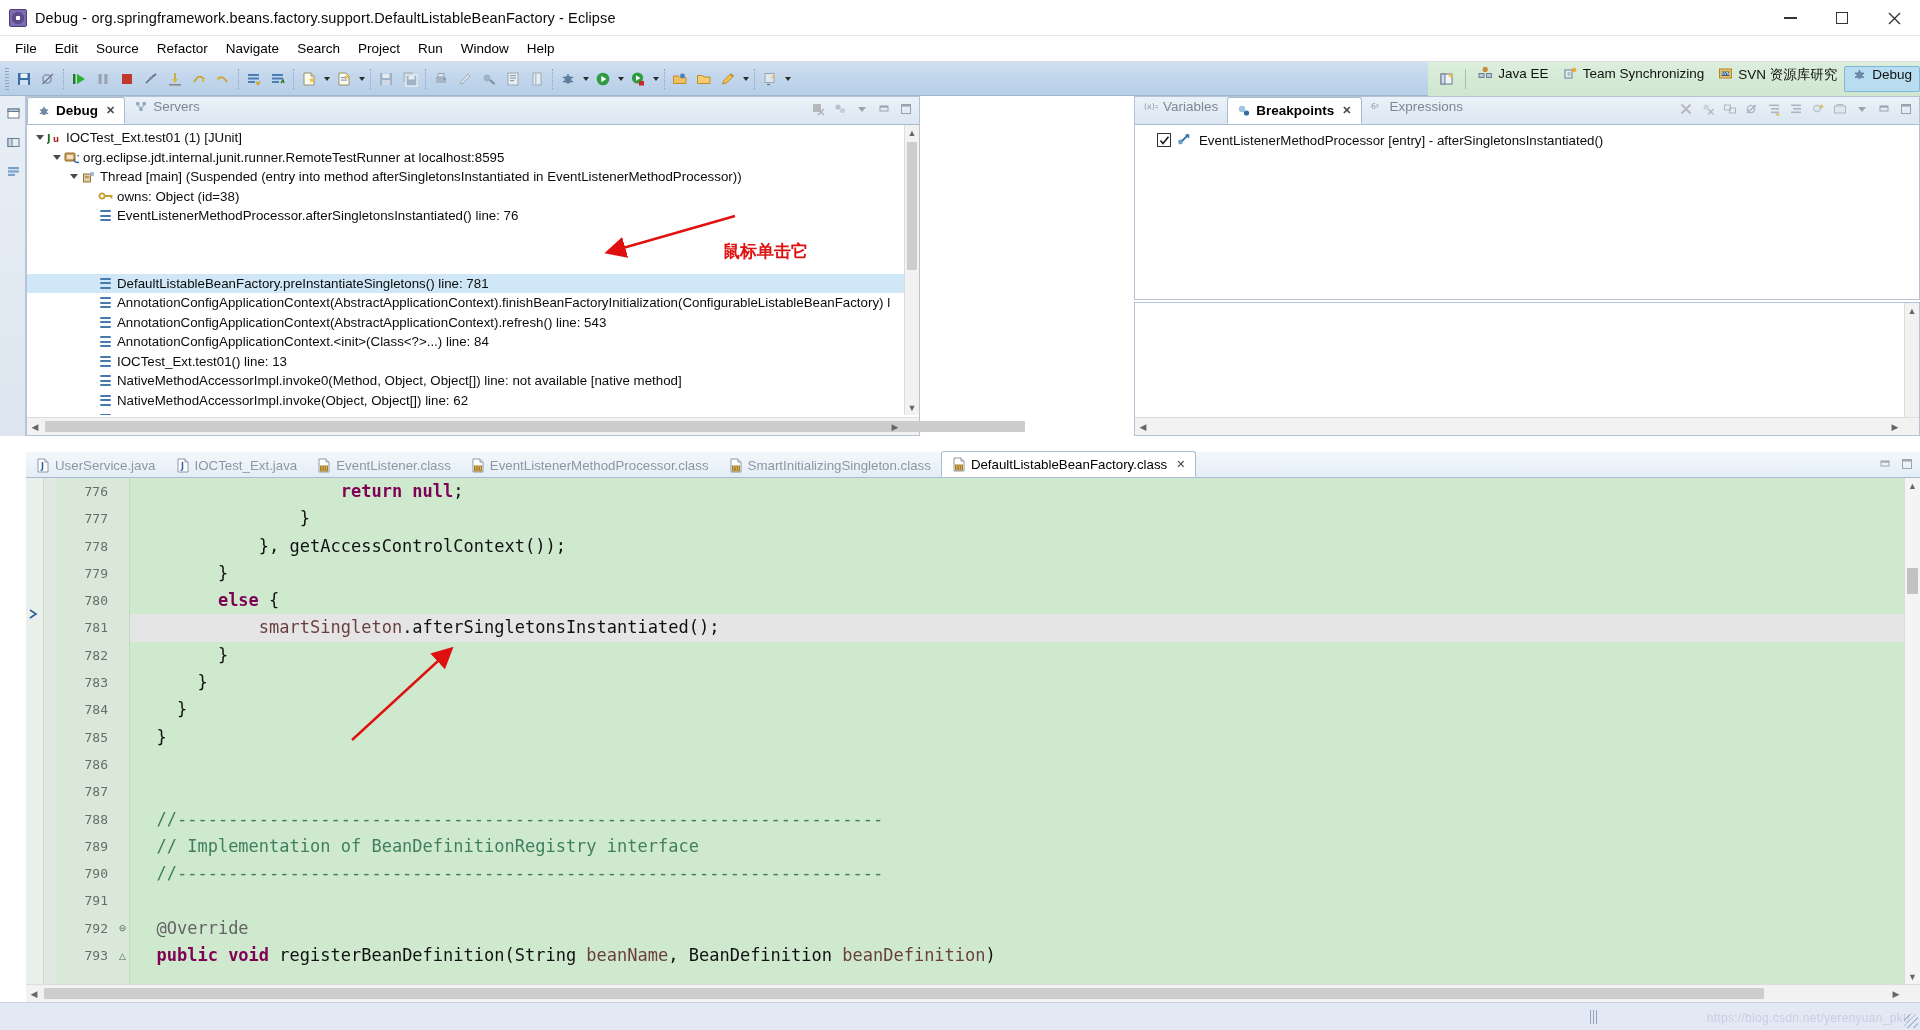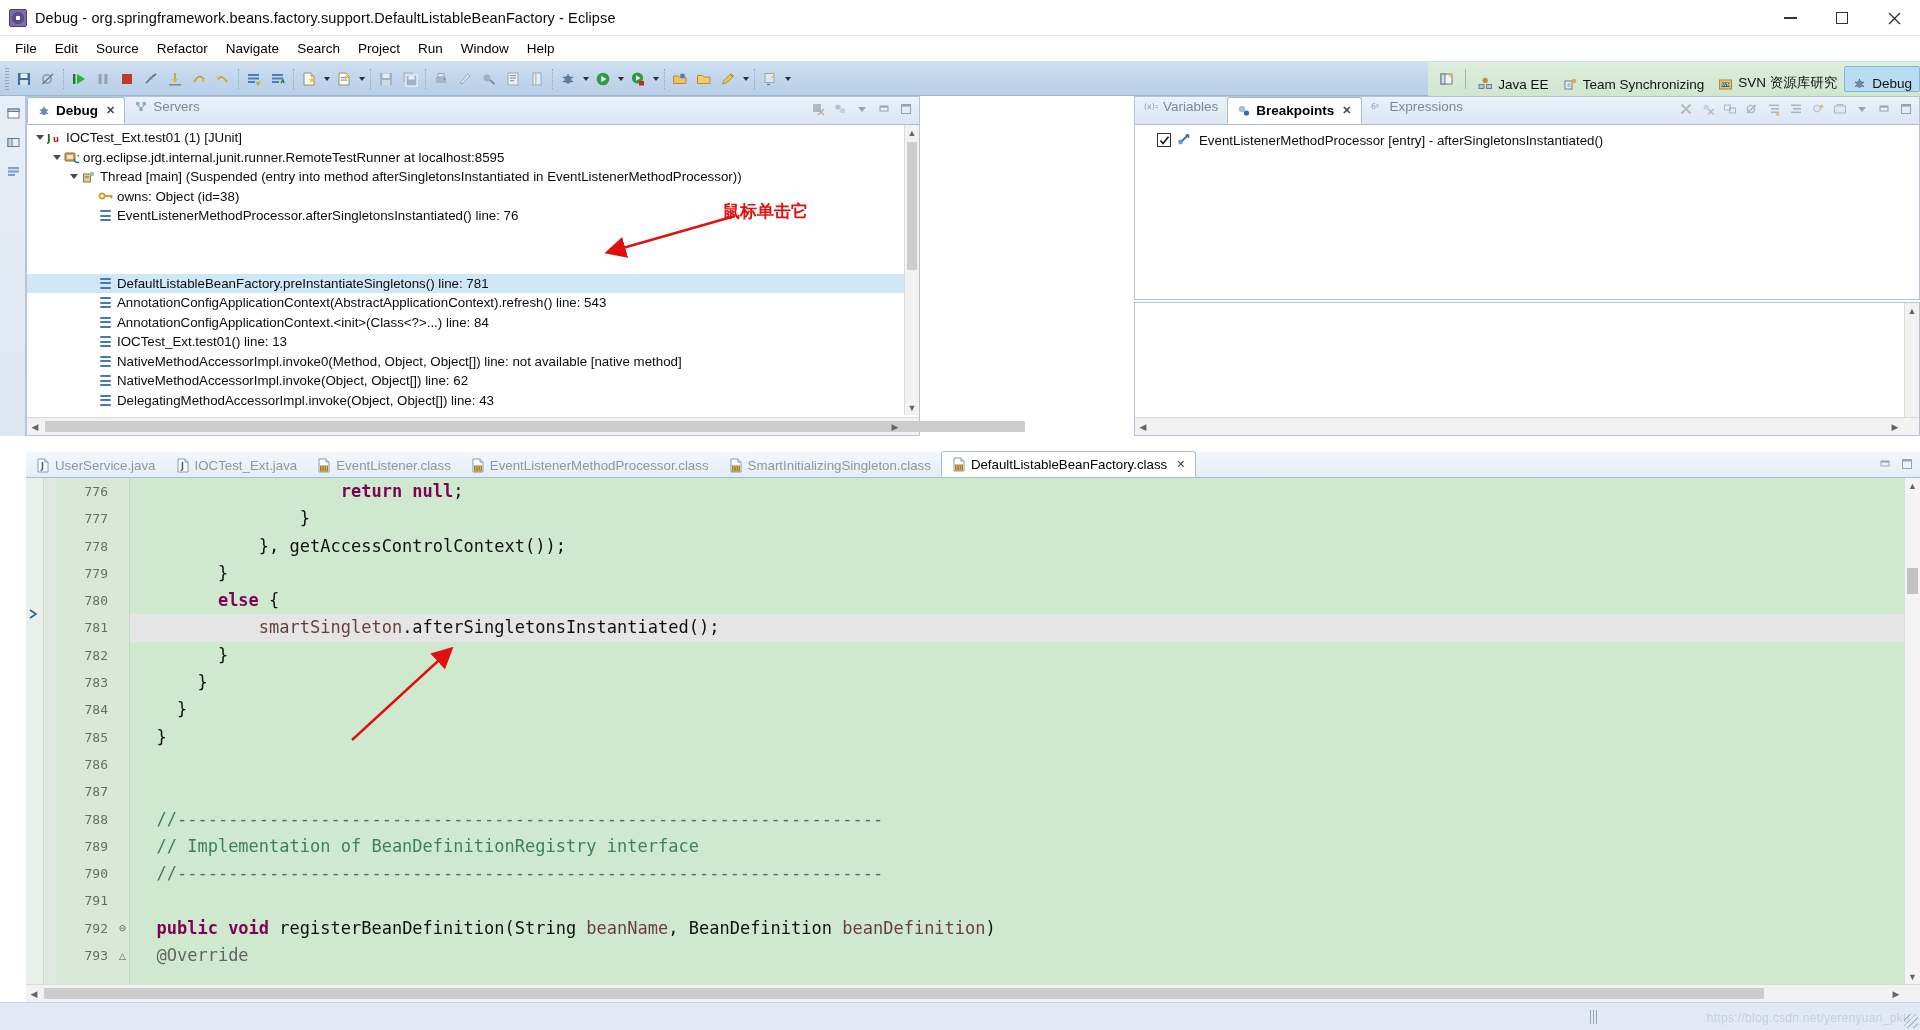--- a/index.html
+++ b/index.html
@@ -57,21 +57,21 @@
     padding:2px 5px; line-height:19px;
   }
   .persp-grip{ position:absolute; right:292px; top:6px; width:4px;height:22px;
             background:repeating-linear-gradient(to bottom,#8aa4bd 0 1px, transparent 1px 3px); }
   .persp-bar{
     position:absolute; right:0; top:0; height:34px; display:flex; align-items:center;
     background:linear-gradient(to bottom,#dceedc,#cfe6cf); padding-left:6px;
   }
   .persp-open{ width:26px;height:24px;display:flex;align-items:center;justify-content:center; }
   .persp-vsep{ width:1px;height:20px;background:#a8bda8; margin:0 5px; }
-  .persp{ display:flex; align-items:flex-end; height:26px; padding:0 7px; font-size:13.5px; color:#111;
+  .persp{ display:flex; align-items:flex-start; height:26px; padding:0 7px; font-size:13.5px; color:#111;
           gap:5px; white-space:nowrap; }
   .persp.active{ background:#b8dcf0; border:1px solid #7fb8d8; border-radius:2px; }
 
   
   .rail{ position:absolute; left:0; top:96px; width:26px; height:340px;
          background:linear-gradient(to bottom,#e8eef5,#dde6f0); border-right:1px solid #b8c6d6; }
   .rail-i{ width:24px;height:24px;margin:5px 1px; display:flex;align-items:center;justify-content:center; }
 
   
   .panel{ position:absolute; background:#fff; border:1px solid #b5c4d4; }
@@ -159,21 +159,21 @@
   .cm{ color:#3f7f5f; }
   .ann{ color:#646464; }
   .loc{ color:#6a3e3e; }
   .ed-vsb{ position:absolute; right:0; top:0; bottom:18px; width:16px; background:#f4f4f4;
            border-left:1px solid #dcdcdc; }
   .ed-hsb{ position:absolute; left:0; right:0; bottom:0; height:18px; background:#f2f2f2;
            border-top:1px solid #dcdcdc; }
 
   
   .anno-text{ position:absolute; color:#e01010; font-size:17px; font-weight:bold;
-              font-family:"DejaVu Sans", sans-serif; white-space:nowrap; }
+              font-family:"DejaVu Sans", sans-serif; white-space:nowrap;margin-top:40px; }
   .arrow-svg{ position:absolute; pointer-events:none; }
 
   
   .statusbar{ position:absolute; left:0; right:0; bottom:0; height:28px;
               background:#e3e8f5; border-top:1px solid #c9d2e6; display:flex; align-items:center; }
   .status-grip{ margin-left:1590px; width:8px;height:14px;
       background:repeating-linear-gradient(to right,#97a3bd 0 1px, transparent 1px 3px); }
   .watermark{ position:absolute; right:10px; bottom:5px; font-size:12px; color:#c7cee0; letter-spacing:.3px; }
   .corner-grip{ position:absolute; right:2px; bottom:2px; width:14px; height:14px;
      background:repeating-linear-gradient(135deg, #9aa6c0 0 1px, transparent 1px 4px); opacity:.7; }
@@ -593,20 +593,31 @@
         <div class="trow sel" style="padding-left: 57px;">
           <span style="width: 13px; flex: 0 0 auto;"></span>
           <span class="ticon">
             <span class="stackicon">
               <i></i>
               <i></i>
               <i></i>
             </span>
           </span>
           <span>DefaultListableBeanFactory.preInstantiateSingletons() line: 781</span>
+        </div>
+        <div class="trow" style="padding-left: 57px;">
+          <span style="width: 13px; flex: 0 0 auto;"></span>
+          <span class="ticon">
+            <span class="stackicon">
+              <i></i>
+              <i></i>
+              <i></i>
+            </span>
+          </span>
+          <span>AnnotationConfigApplicationContext(AbstractApplicationContext).finishBeanFactoryInitialization(ConfigurableListableBeanFactory) l</span>
         </div>
         <div class="trow" style="padding-left: 57px;">
           <span style="width: 13px; flex: 0 0 auto;"></span>
           <span class="ticon">
             <span class="stackicon">
               <i></i>
               <i></i>
               <i></i>
             </span>
           </span>
@@ -945,22 +956,22 @@
           <div class="cline">        }</div>
           <div class="cline">      }</div>
           <div class="cline">    }</div>
           <div class="cline">  }</div>
           <div class="cline"></div>
           <div class="cline"></div>
           <div class="cline">  <span class="cm">//---------------------------------------------------------------------</span></div>
           <div class="cline">  <span class="cm">// Implementation of BeanDefinitionRegistry interface</span></div>
           <div class="cline">  <span class="cm">//---------------------------------------------------------------------</span></div>
           <div class="cline"></div>
+          <div class="cline">  <span class="ann">@Override</span></div>
           <div class="cline">  <span class="kw">public void</span> registerBeanDefinition(String <span class="loc">beanName</span>, BeanDefinition <span class="loc">beanDefinition</span>)</div>
-          <div class="cline">  <span class="ann">@Override</span></div>
         </div>
 
       <div class="ed-vsb">
         <div class="vsb-arrow" style="top:0;">▲</div>
         <div class="vsb-thumb" style="top:90px; height:26px; background:#c2c2c2;"></div>
         <div class="vsb-arrow" style="bottom:0;">▼</div>
       </div>
       <div class="ed-hsb">
         <div class="hsb-arrow">◀</div>
         <div class="hsb-thumb" style="left:18px; width:1720px;"></div>

